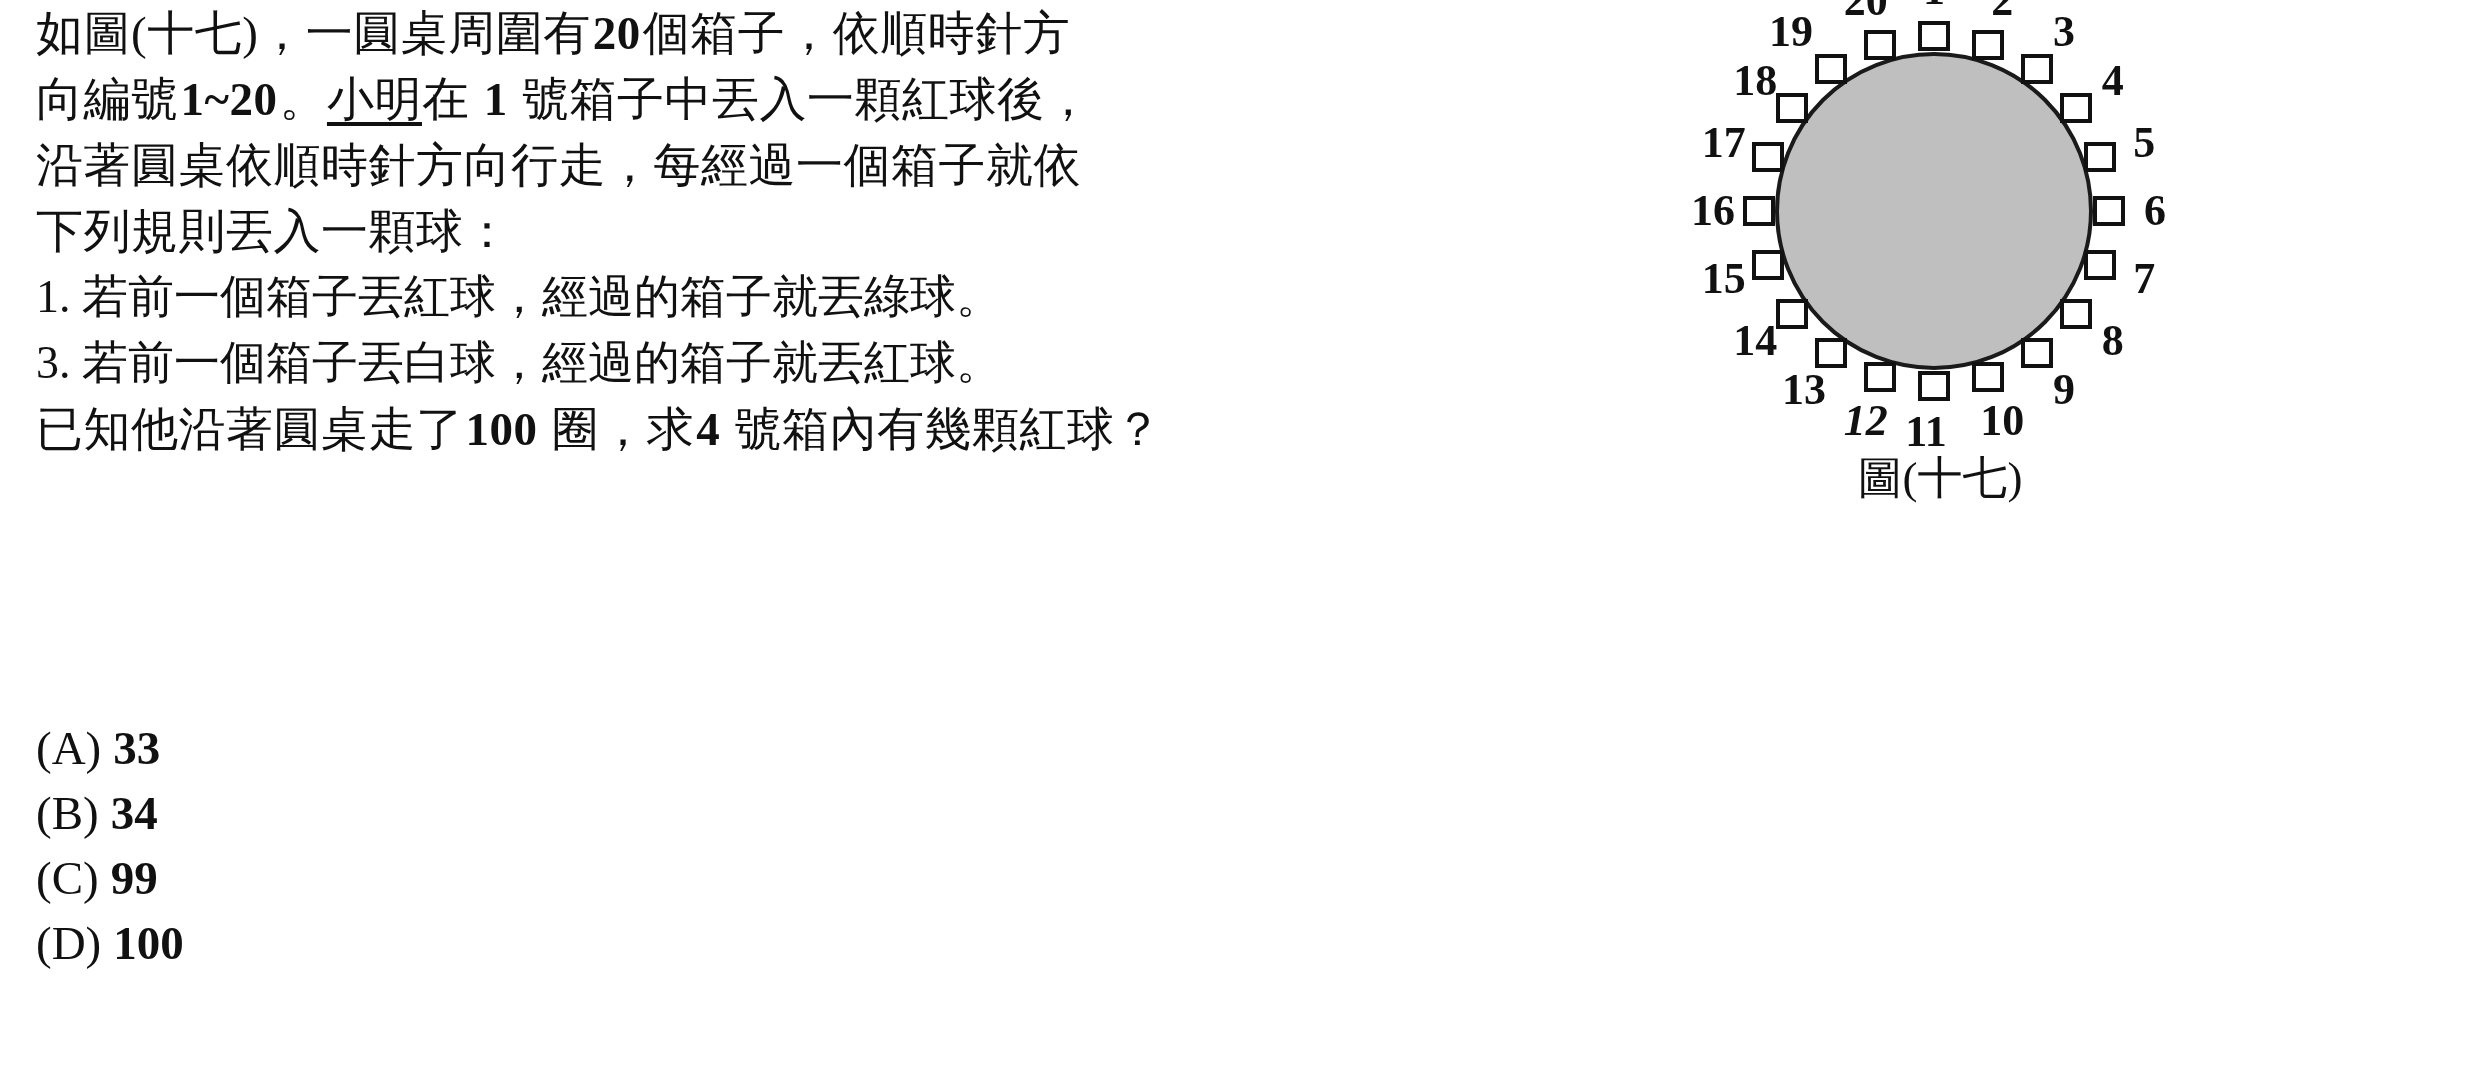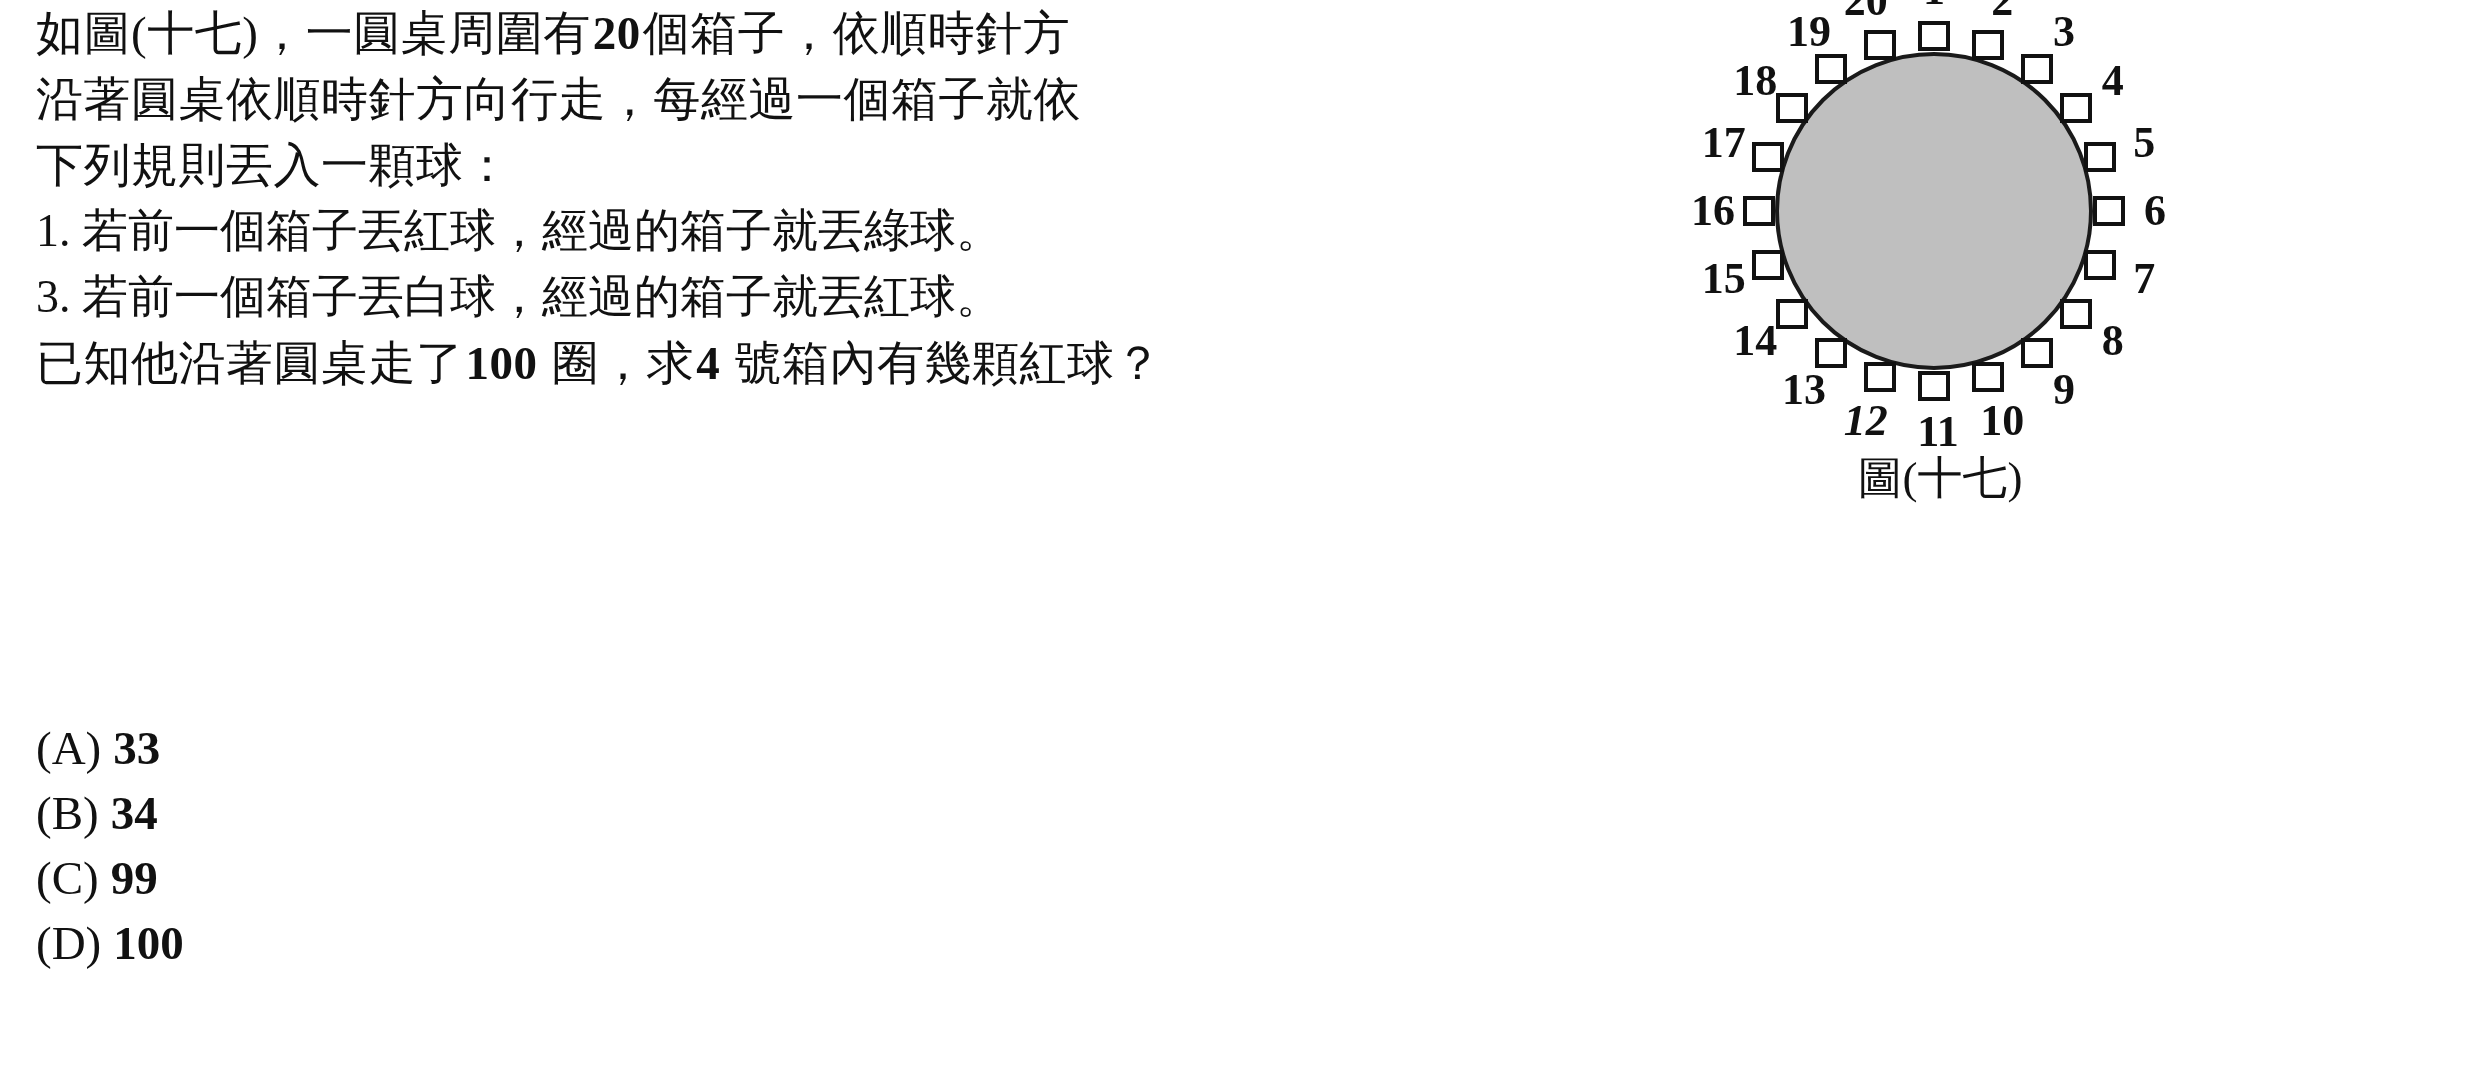--- a/index.html
+++ b/index.html
@@ -111,20 +111,21 @@
     font-size: 45px;
     white-space: nowrap;
     color: #111111;
   }
 </style>
 </head>
 <body>
 
 <div id="question-body">
     <div class="qline"><span>如圖(十七)，一圓桌周圍有</span><span class="num">20</span><span>個箱子，依順時針方</span></div>
+    <div class="qline"><span>向編號</span><span class="num">1~20</span><span>。</span><span class="underline">小明</span><span>在 </span><span class="num">1</span><span> 號箱子中丟入一顆紅球後，</span></div>
     <div class="qline"><span>沿著圓桌依順時針方向行走，每經過一個箱子就依</span></div>
     <div class="qline"><span>下列規則丟入一顆球：</span></div>
     <div class="rule-line"><span>1. </span><span>若前一個箱子丟紅球，經過的箱子就丟綠球。</span></div>
     <div class="rule-line"><span>3. </span><span>若前一個箱子丟白球，經過的箱子就丟紅球。</span></div>
     <div class="qline"><span>已知他沿著圓桌走了</span><span class="num">100</span><span> 圈，求</span><span class="num">4</span><span> 號箱內有幾顆紅球？</span></div>
   </div>
 
 <div id="options">
     <div class="option-row"><span class="opt-key">(A)</span><span class="opt-val">33</span></div>
     <div class="option-row"><span class="opt-key">(B)</span><span class="opt-val">34</span></div>
@@ -149,34 +150,34 @@
       <div class="box-label" style="left: 575px; top: 211px; transform: translate(-50%, -50%);">6</div>
       <div class="box" style="left: 504.435px; top: 250.078px;"></div>
       <div class="box-label" style="left: 564.183px; top: 279.293px; transform: translate(-50%, -50%);">7</div>
       <div class="box" style="left: 479.578px; top: 298.862px;"></div>
       <div class="box-label" style="left: 532.793px; top: 340.901px; transform: translate(-50%, -50%);">8</div>
       <div class="box" style="left: 440.862px; top: 337.578px;"></div>
       <div class="box-label" style="left: 483.901px; top: 389.793px; transform: translate(-50%, -50%);">9</div>
       <div class="box" style="left: 392.078px; top: 362.435px;"></div>
       <div class="box-label" style="left: 422.293px; top: 421.183px; transform: translate(-50%, -50%);">10</div>
       <div class="box" style="left: 338px; top: 371px;"></div>
-      <div class="box-label" style="left: 358px; top: 432px; transform: translate(-50%, -50%);">11</div>
+      <div class="box-label" style="left: 346px; top: 432px; transform: translate(-50%, -50%);">11</div>
       <div class="box" style="left: 283.922px; top: 362.435px;"></div>
       <div class="box-label" style="left: 285.707px; top: 421.183px; transform: translate(-50%, -50%); font-style: italic;">12</div>
       <div class="box" style="left: 235.138px; top: 337.578px;"></div>
       <div class="box-label" style="left: 224.099px; top: 389.793px; transform: translate(-50%, -50%);">13</div>
       <div class="box" style="left: 196.422px; top: 298.862px;"></div>
       <div class="box-label" style="left: 175.207px; top: 340.901px; transform: translate(-50%, -50%);">14</div>
       <div class="box" style="left: 171.565px; top: 250.078px;"></div>
       <div class="box-label" style="left: 143.817px; top: 279.293px; transform: translate(-50%, -50%);">15</div>
       <div class="box" style="left: 163px; top: 196px;"></div>
       <div class="box-label" style="left: 133px; top: 211px; transform: translate(-50%, -50%); text-align: center;">16</div>
       <div class="box" style="left: 171.565px; top: 141.922px;"></div>
       <div class="box-label" style="left: 143.817px; top: 142.707px; transform: translate(-50%, -50%);">17</div>
       <div class="box" style="left: 196.422px; top: 93.1376px;"></div>
       <div class="box-label" style="left: 175.207px; top: 81.0995px; transform: translate(-50%, -50%);">18</div>
       <div class="box" style="left: 235.138px; top: 54.422px;"></div>
-      <div class="box-label" style="left: 229px; top: 32.2072px; transform: translate(-50%, -50%); text-align: right;">19</div>
+      <div class="box-label" style="left: 211px; top: 32.2072px; transform: translate(-50%, -50%); text-align: right;">19</div>
       <div class="box" style="left: 283.922px; top: 29.5651px;"></div>
       <div class="box-label" style="left: 285.707px; top: 0.81651px; transform: translate(-50%, -50%);">20</div>
     </div>
   <div id="figure-caption">圖(十七)</div>
 </div>
 
 </body></html>

